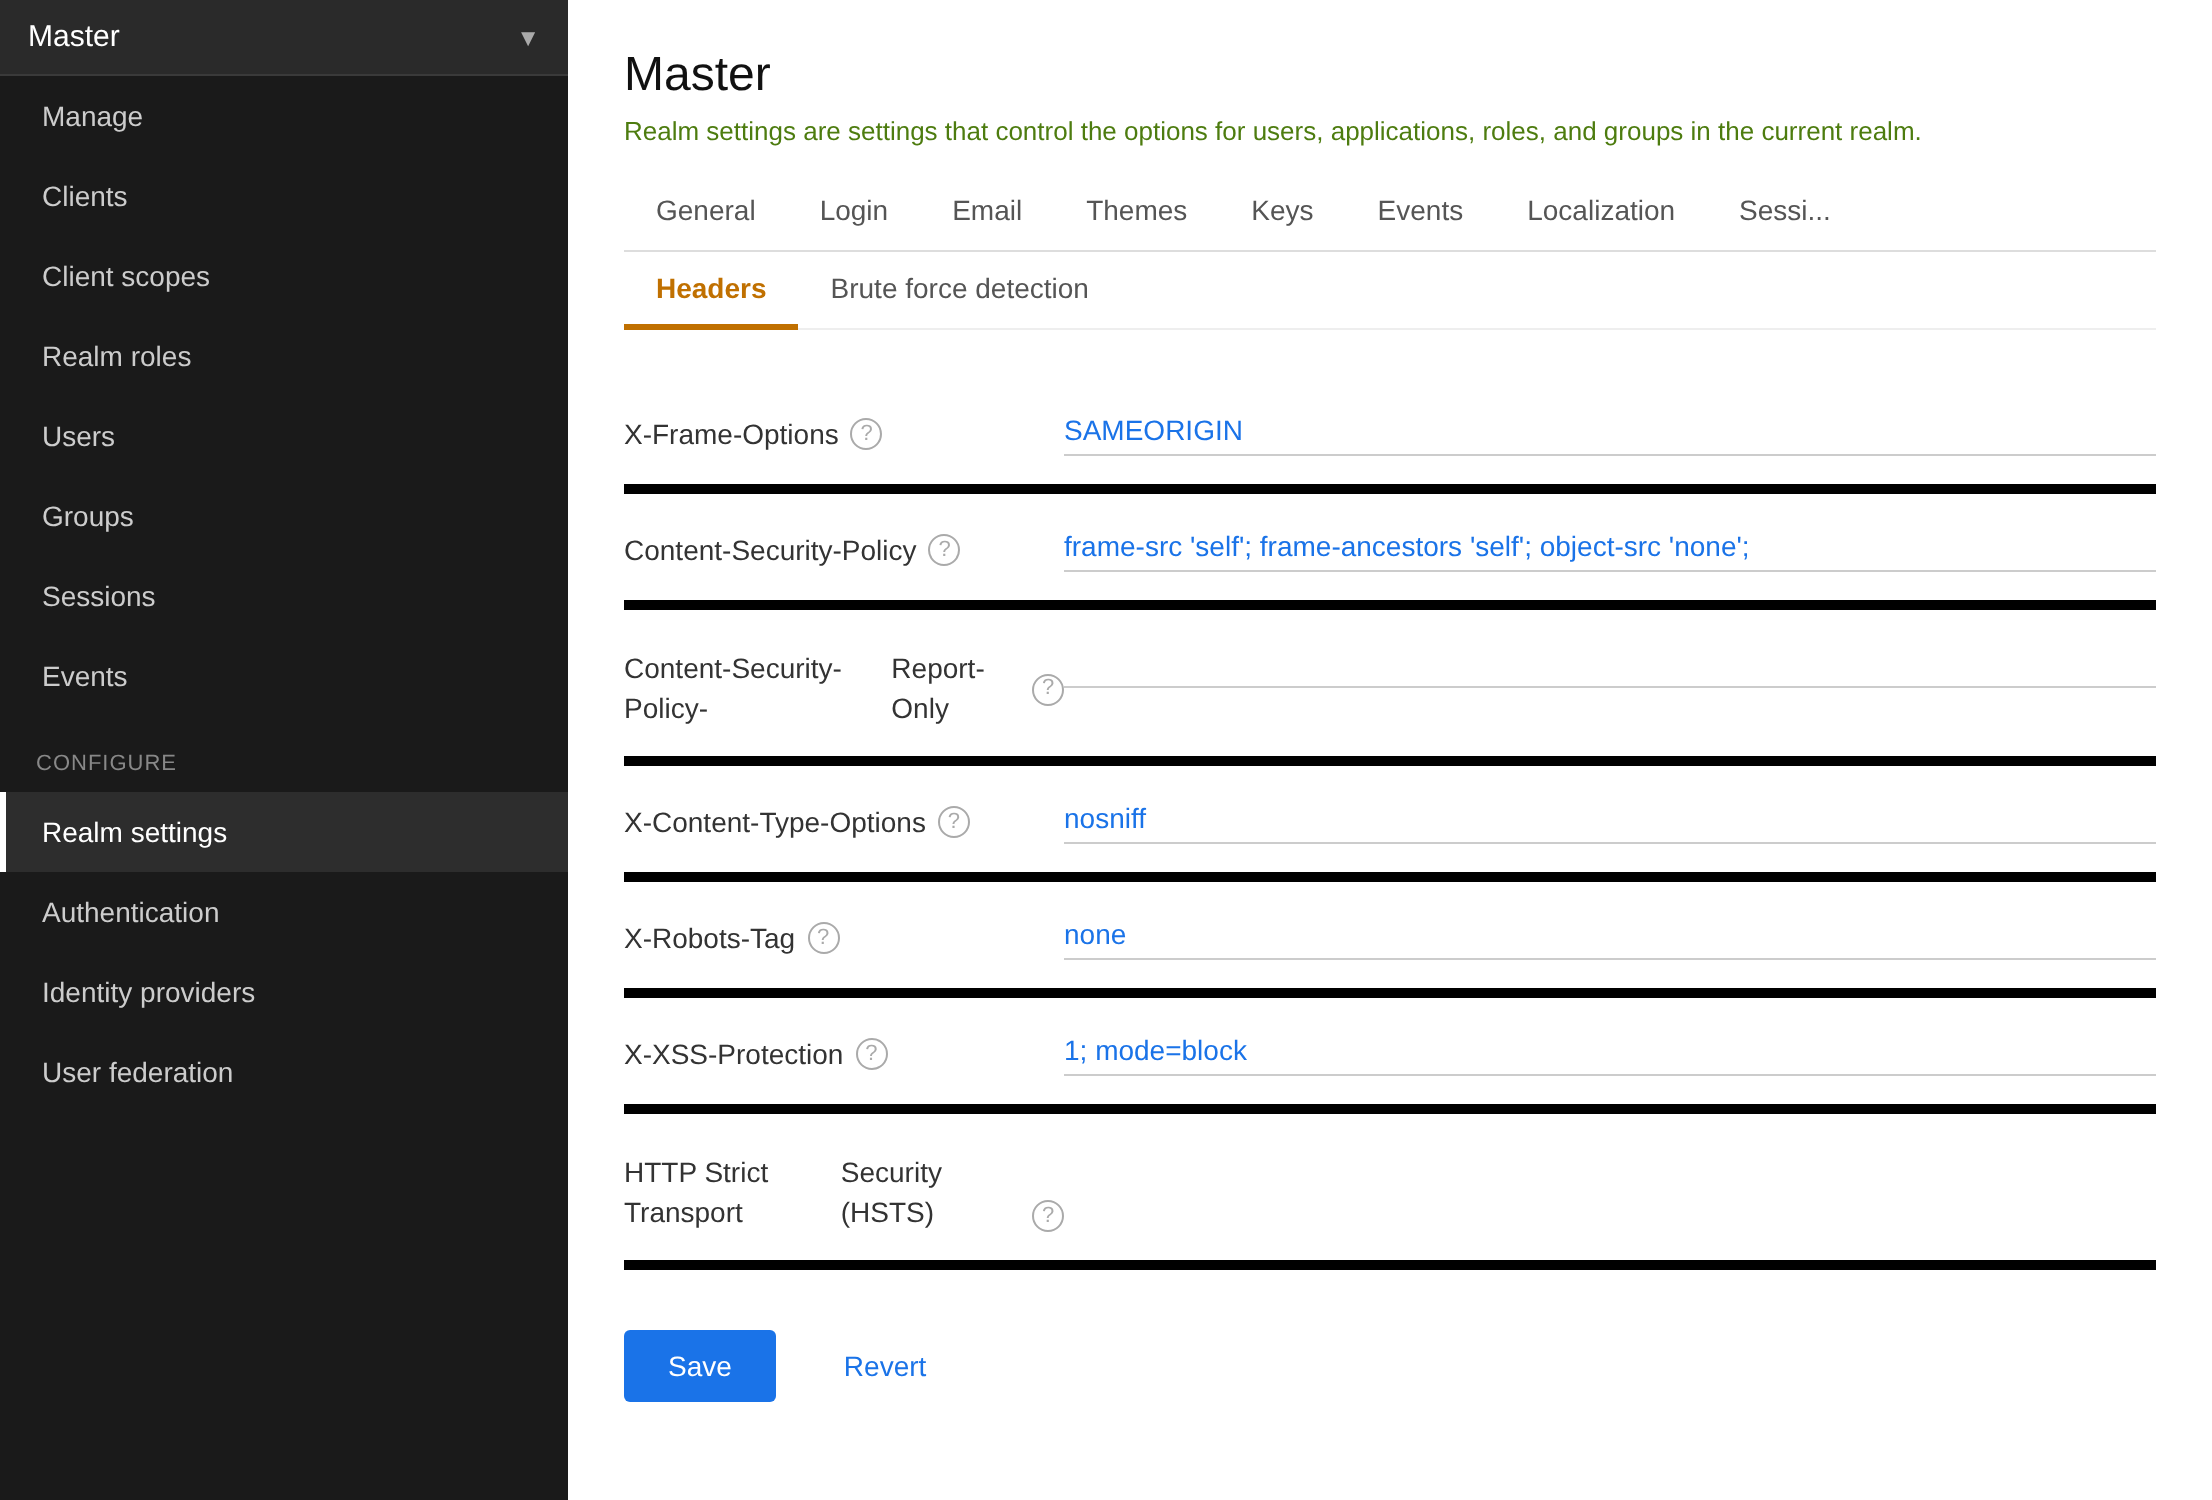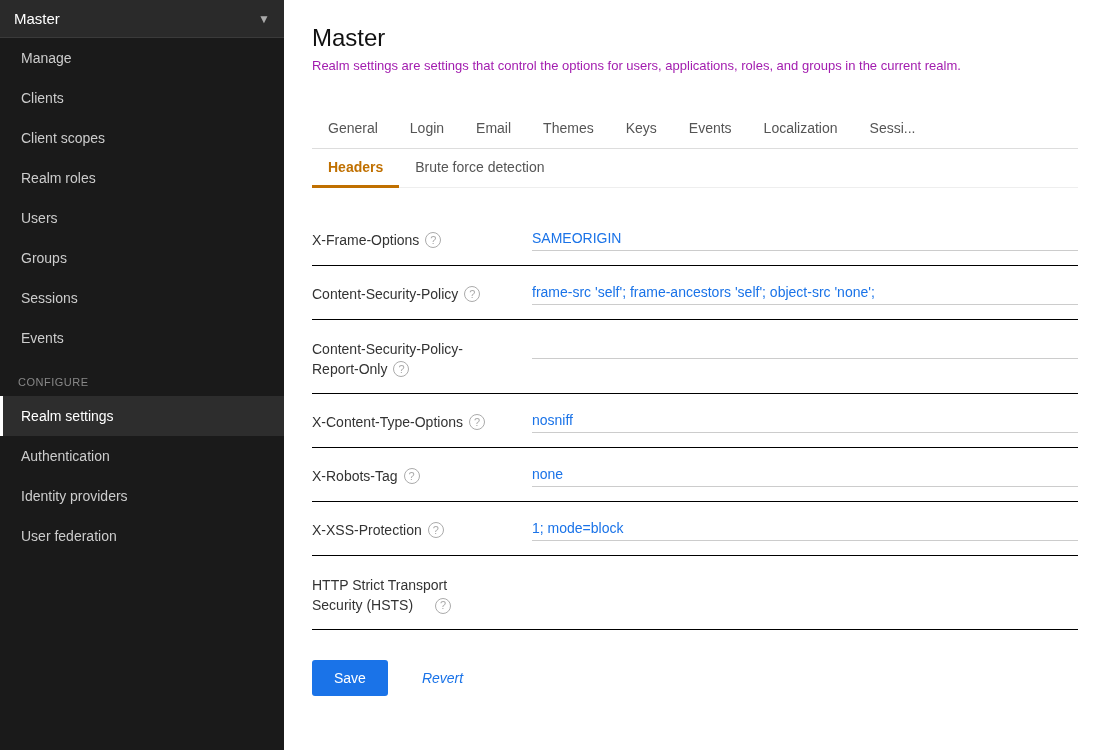--- a/index.html
+++ b/index.html
@@ -52,23 +52,23 @@
       padding: 24px 28px;
     }
 
     .page-title {
       font-size: 24px;
       font-weight: 400;
       color: #111;
       margin-bottom: 6px;
     }
     .page-subtitle {
-      color: #a21caf;
+      color: #4d7c0f;
       font-size: 13px;
-      margin-bottom: 37px;
+      margin-bottom: 14px;
     }
 
     
     .tabs-row {
       display: flex;
       border-bottom: 1px solid #ddd;
       margin-bottom: 0;
       flex-wrap: nowrap;
       overflow-x: hidden;
     }
@@ -99,21 +99,21 @@
       margin-bottom: -1px;
     }
     .sub-tab.active { color: #c07000; border-bottom: 3px solid #c07000; font-weight: 700; text-align: right; }
 
     
     .form-section { margin-bottom: 0; }
     .form-row {
       display: flex;
       align-items: flex-start;
       padding: 14px 0;
-      border-bottom: 1px solid #000000;
+      border-bottom: 5px solid #000000;
     }
     .form-label {
       width: 220px;
       flex-shrink: 0;
       color: #333;
       font-size: 14px;
       display: flex;
       align-items: center;
       gap: 6px;
       padding-top: 6px;
@@ -161,26 +161,25 @@
       border-radius: 3px;
     }
     .btn-revert {
       background: transparent;
       color: #1a73e8;
       border: none;
       padding: 10px 22px;
       font-size: 14px;
       cursor: pointer;
       border-radius: 3px;
-      font-style: italic;
     }
 
     .multi-line-label {
       display: flex;
-      flex-direction: column;
+      flex-direction: row;
       gap: 0;
     }
     .multi-line-label .label-line { line-height: 1.4; }
   </style>
 </head>
 <body>
 
 <nav class="sidebar">
   <div class="realm-selector">
     <span>Master</span>
@@ -313,21 +312,21 @@
       </div>
       <div class="form-input-wrap">
         <input type="text" class="form-input" value="1; mode=block" style="">
       </div>
     </div>
 
     <div class="form-row">
       <div class="form-label">
         <div class="multi-line-label">
           <span class="label-line">HTTP Strict Transport</span>
-          <span class="label-line" style="display:flex;align-items:center;gap:22px;">
+          <span class="label-line" style="display:flex;align-items:flex-end;gap:22px;">
             <span>Security (HSTS)</span>
             <span class="help-icon">?</span>
           </span>
         </div>
       </div>
     </div>
 
   </div>
 
   <div class="form-actions">

